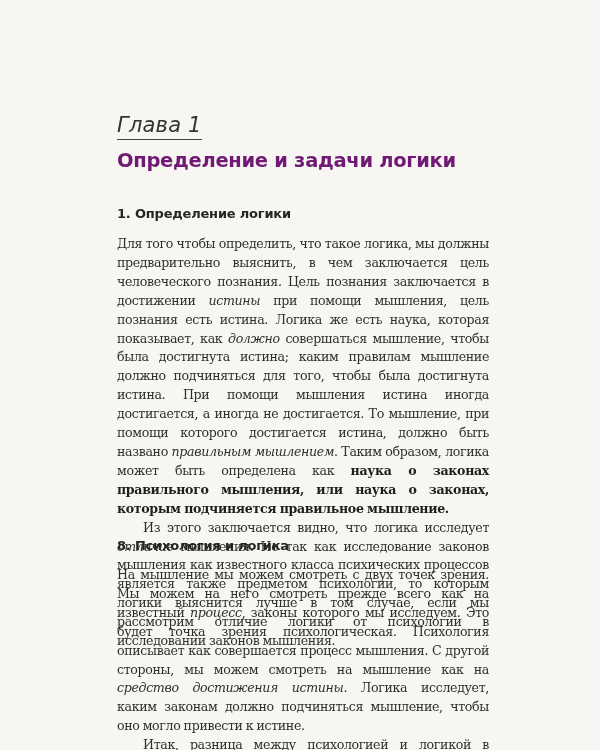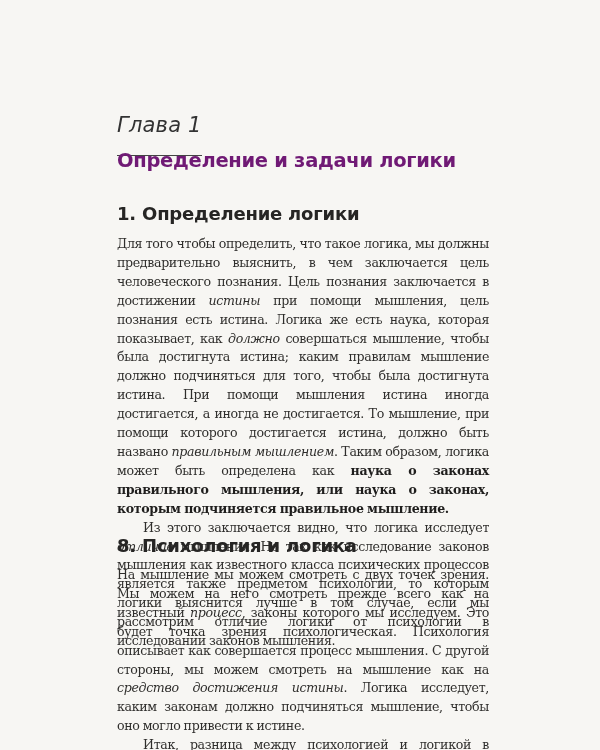--- a/index.html
+++ b/index.html
@@ -15,40 +15,40 @@
       width: 372px;
     }
     .chapter-label {
       position: absolute; top: 112px; left: 0;
       font-family: "DejaVu Sans", sans-serif;
       font-style: italic;
       font-size: 21px;
       font-weight: normal;
       color: #333;
       border-bottom: 1.5px solid #444;
-      padding-bottom: 17px;
+      padding-bottom: 1px;
       line-height: 26px;
       letter-spacing: 0.2px;
     }
     .chapter-title {
       position: absolute; top: 148px; left: 0;
       font-family: "DejaVu Sans", sans-serif;
       font-weight: bold;
       font-size: 19.5px;
       color: #701a75;
       margin: 0;
       line-height: 26px;
       white-space: nowrap;
       letter-spacing: -0.3px;
     }
     .section-heading {
       position: absolute; left: 0;
       font-family: "DejaVu Sans", sans-serif;
       font-weight: bold;
-      font-size: 18px;
+      font-size: 13px;
       color: #262524;
       margin: 0;
       line-height: 20px;
       white-space: nowrap;
       letter-spacing: -0.2px;
     }
     .sec1 { top: 204px; }
     .sec2 { top: 536px; }
     .block {
       position: absolute; left: 0; width: 372px;

